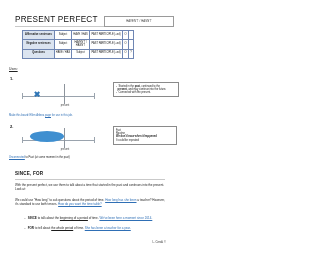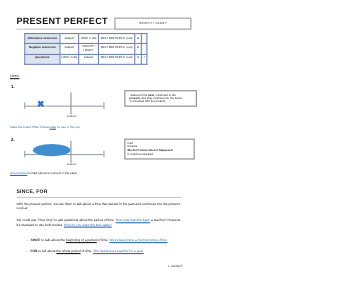--- a/index.html
+++ b/index.html
@@ -9,21 +9,21 @@
     font-family:"Liberation Sans", sans-serif;
     color:#1a1a1a;
     overflow:hidden;
     position:relative;
   }
   .page{position:absolute;inset:0;padding:0;}
 
   
   .title{
     position:absolute;left:15px;top:15px;
-    font-size:8.2px;font-weight:bold;letter-spacing:.25px;
+    font-size:8.2px;font-weight:normal;letter-spacing:.25px;
     color:#111;
   }
   .rule{
     position:absolute;left:15px;top:26px;width:150px;height:0;
     border-top:0.5px solid #c9c9c9;
   }
   .hint-box{
     position:absolute;left:104px;top:16px;width:68px;height:9px;
     border:0.6px solid #9a9a9a;background:#fff;
     display:flex;align-items:center;justify-content:center;

